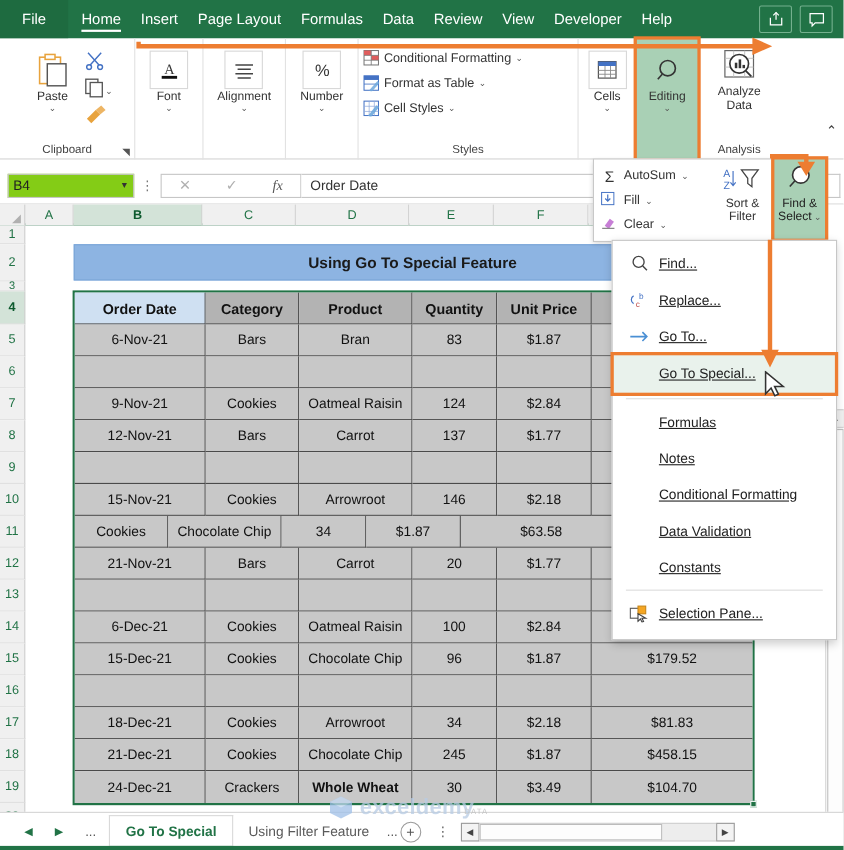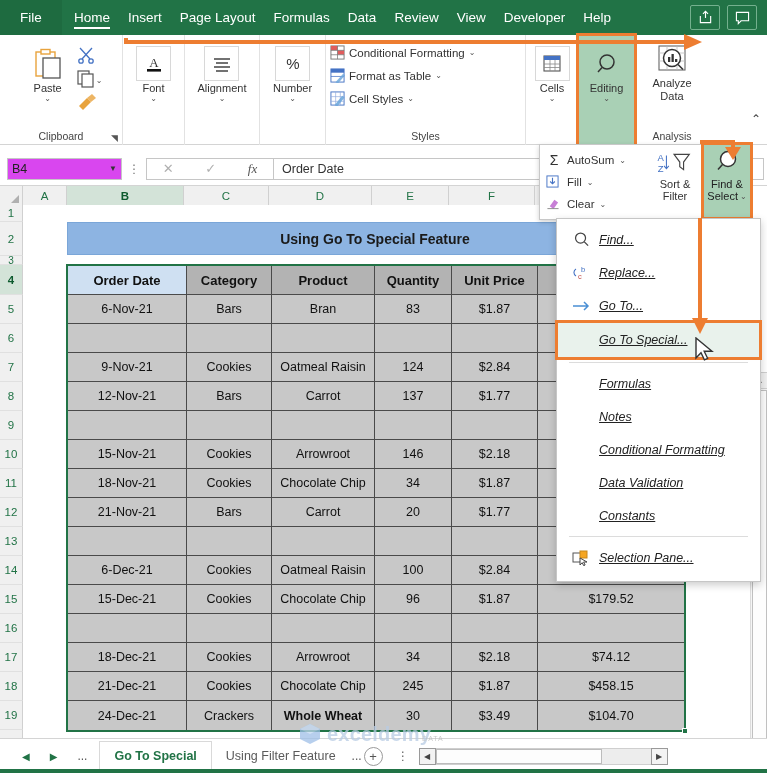--- a/index.html
+++ b/index.html
@@ -84,21 +84,21 @@
   }
 
   
   .fbar {
     position:absolute; top:152px; left:0; width:767px; height:34px;
     background:#fff; display:flex; align-items:center;
     border-bottom:1px solid #d4d4d4;
   }
   .namebox {
     margin-left:7px; width:115px; height:22px;
-    border:1px solid #c6c6c6; background:#d946ef;
+    border:1px solid #c6c6c6; background:#84cc16;
     display:flex; align-items:center; padding:0 4px;
     font-size:12.5px; color:#222;
   }
   .namebox .nbcaret { margin-left:auto; font-size:8px; color:#333; }
   .fb-dots { width:24px; text-align:center; color:#777; font-size:12px; }
   .fb-icons {
     width:128px; height:22px; border:1px solid #c6c6c6; background:#fff;
     display:flex; align-items:center; justify-content:space-around;
     color:#b0b0b0; font-size:13px;
   }
@@ -223,21 +223,21 @@
   .fs-menu {
     position:absolute; top:218px; left:556px; width:205px; height:364px;
     background:#fff; border:1px solid #c6c6c6; box-shadow:0 3px 8px rgba(0,0,0,.2);
     z-index:35; padding:4px 0;
   }
   .fs-item {
     height:33px; display:flex; align-items:center;
     font-size:12.5px; color:#222; padding-left:10px;
   }
   .fs-item .fsicon { width:28px; display:flex; align-items:center; justify-content:center; }
-  .fs-item .fslabel { padding-left:4px;font-style:italic; }
+  .fs-item .fslabel { padding-left:4px; }
   .fs-item.hover { background:#e9f2ec; }
   .fs-sep { height:1px; background:#dcdcdc; margin:4px 12px; }
   .udl { text-decoration:underline; }
 
   .arrow-svg { position:absolute; top:0; left:0; width:767px; height:773px;
                pointer-events:none; z-index:38; }
   .cursor-svg { position:absolute; z-index:45; }
 </style>
 </head>
 <body>
@@ -706,23 +706,20 @@
         </div>
         <div class="td" style="width:86px;height:29px;">
           <span>$2.18</span>
         </div>
         <div class="td last" style="width:146px;height:29px;">
           <span>$318.28</span>
         </div>
       </div>
 
     <div class="tr">
-        <div class="td" style="width:119px;height:29px;">
-          <span>18-Nov-21</span>
-        </div>
         <div class="td" style="width:85px;height:29px;">
           <span>Cookies</span>
         </div>
         <div class="td" style="width:103px;height:29px;">
           <span>Chocolate Chip</span>
         </div>
         <div class="td" style="width:77px;height:29px;">
           <span>34</span>
         </div>
         <div class="td" style="width:86px;height:29px;">
@@ -848,21 +845,21 @@
         <div class="td" style="width:103px;height:29px;">
           <span>Arrowroot</span>
         </div>
         <div class="td" style="width:77px;height:29px;">
           <span>34</span>
         </div>
         <div class="td" style="width:86px;height:29px;">
           <span>$2.18</span>
         </div>
         <div class="td last" style="width:146px;height:29px;">
-          <span>$74.12</span>
+          <span>$81.83</span>
         </div>
       </div>
 
     <div class="tr">
         <div class="td" style="width:119px;height:29px;">
           <span>21-Dec-21</span>
         </div>
         <div class="td" style="width:85px;height:29px;">
           <span>Cookies</span>
         </div>

